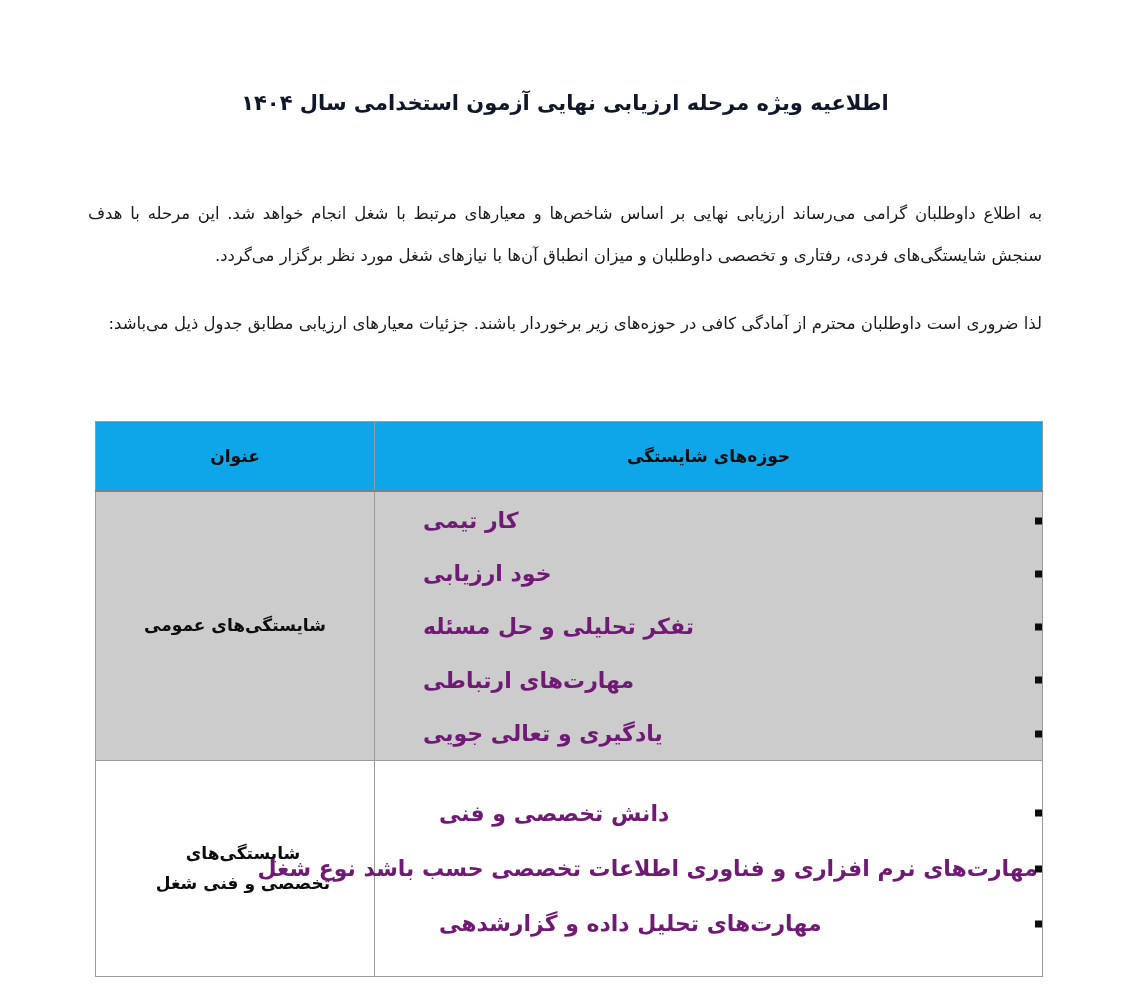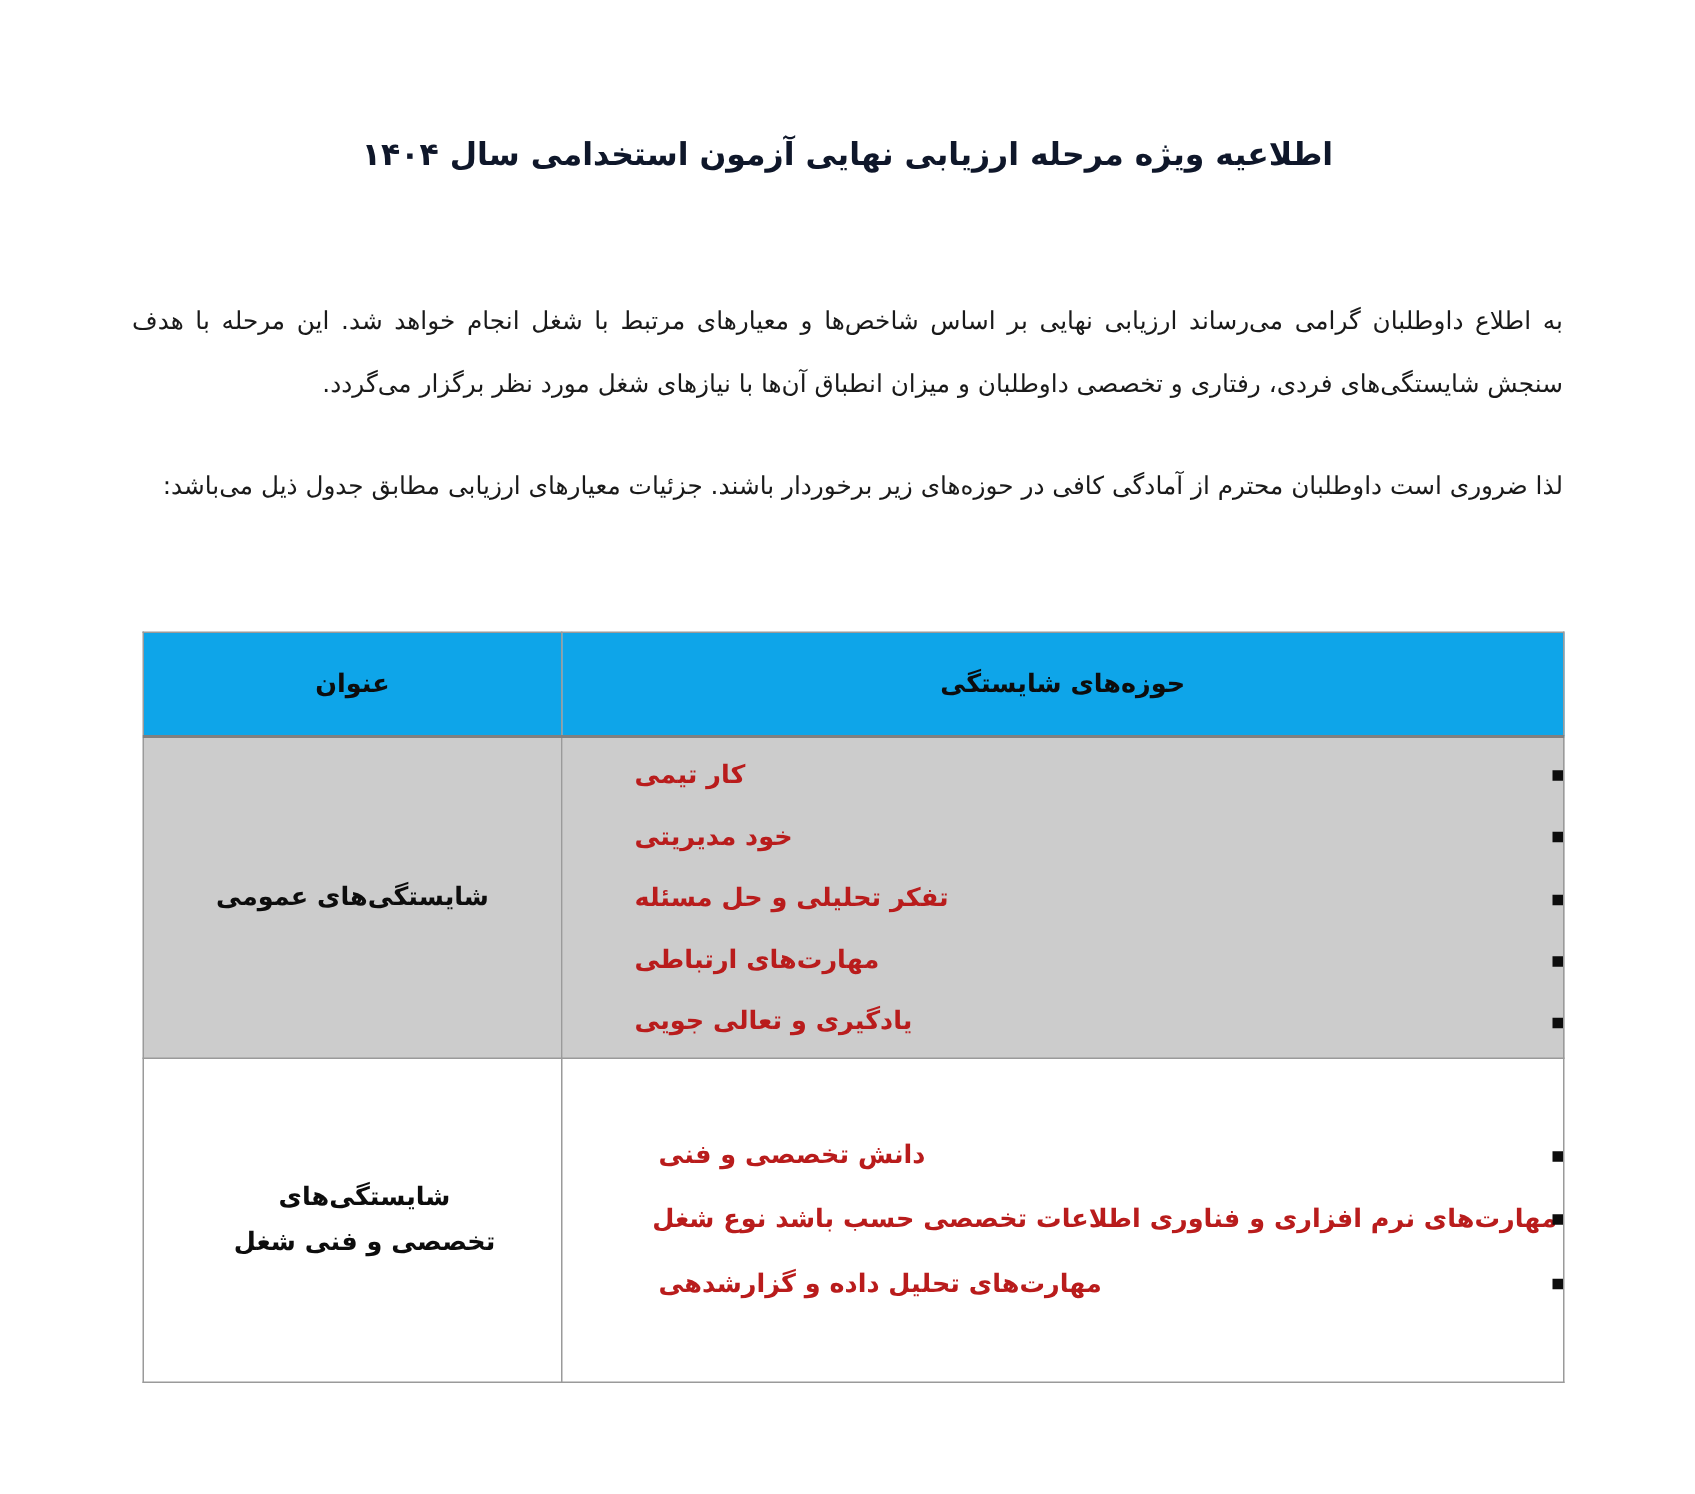--- a/index.html
+++ b/index.html
@@ -97,23 +97,23 @@
 
   .cell-areas {
     padding: 0;
   }
 
   ul.area-list {
     list-style: none;
     margin: 0;
     padding: 0;
     padding-inline-end: 26px;
-    font-size: 17px;
-    font-weight: bold;
-    color: #b91c1c;
+    font-size: 22px;
+    font-weight: bold;
+    color: #701a75;
   }
   ul.area-list li {
     position: relative;
     text-align: left;
     padding-inline-end: 22px;
     padding-inline-start: 4px;
     line-height: 2.42;
     white-space: nowrap;
   }
   ul.area-list li .bullet {
@@ -155,21 +155,21 @@
 
       <tr class="row-shaded">
         <td class="cell-areas">
           <ul class="area-list list-general">
             <li>
               <span class="bullet"></span>
               <span>کار تیمی</span>
             </li>
             <li>
               <span class="bullet"></span>
-              <span>خود مدیریتی</span>
+              <span>خود ارزیابی</span>
             </li>
             <li>
               <span class="bullet"></span>
               <span>تفکر تحلیلی و حل مسئله</span>
             </li>
             <li>
               <span class="bullet"></span>
               <span>مهارت‌های ارتباطی</span>
             </li>
             <li>

